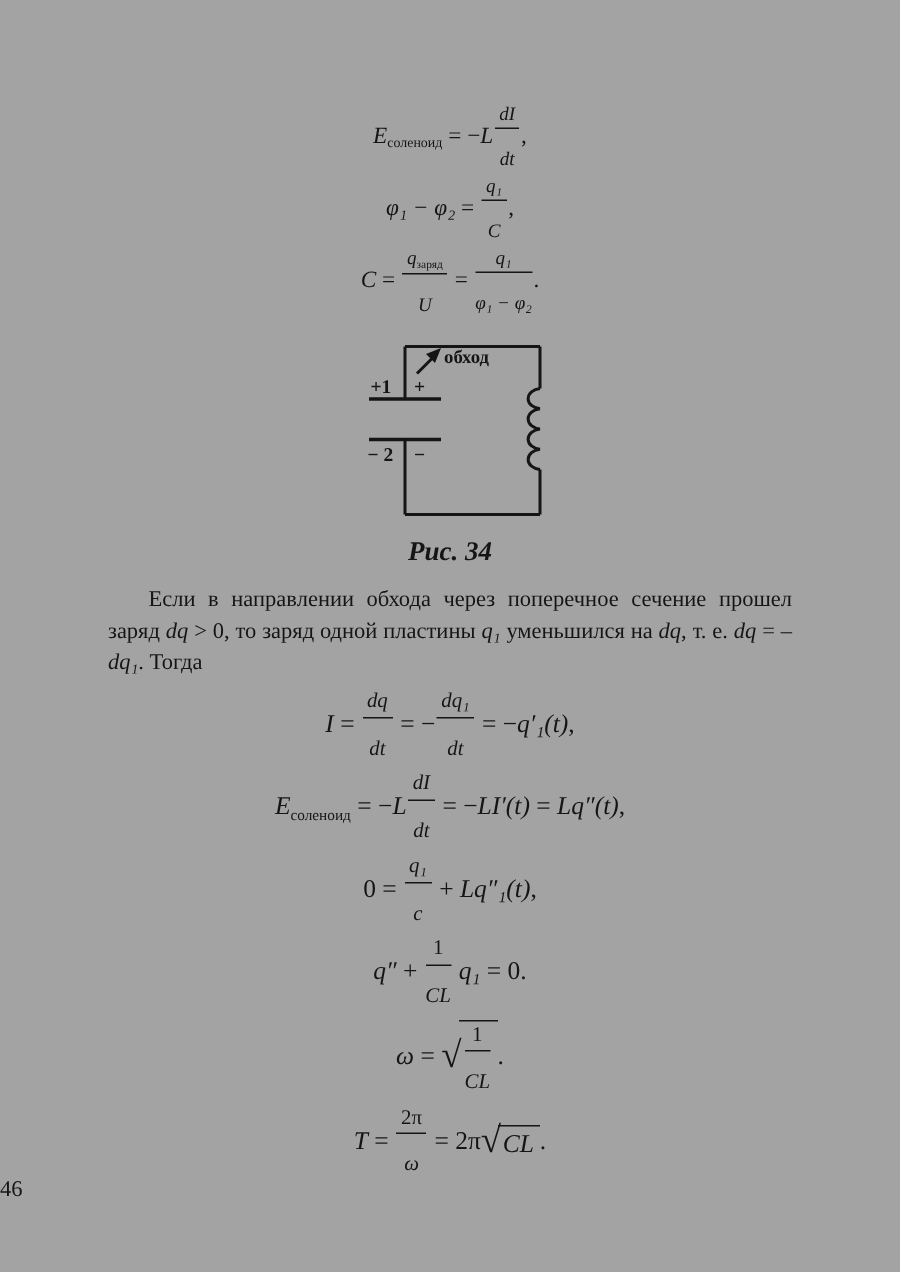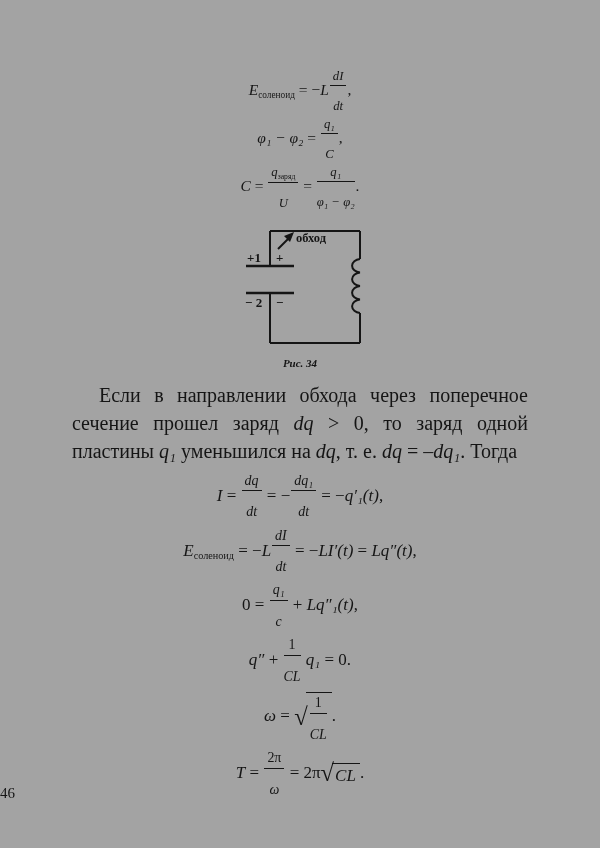--- a/index.html
+++ b/index.html
@@ -22,31 +22,31 @@
     font-size:0.82em; line-height:1.18; margin:0 1px;
   }
   .frac .num { display:block; border-bottom:1px solid #151515; padding:0 3px 1px; }
   .frac .den { display:block; padding-top:1px;margin-top:12px; }
   .sqrt { display:inline-block; white-space:nowrap; }
   .sqrt-sym { display:inline-block; font-style:normal; font-size:1.45em; vertical-align:middle; transform:translateY(-1px); margin-right:-2px; }
   .sqrt-body { display:inline-block; vertical-align:middle; border-top:1.3px solid #151515; padding:2px 4px 0 3px; }
 
   
   .para {
-    font-size:20px; line-height:1.42; text-align:justify;
+    font-size:15px; line-height:1.42; text-align:justify;
     text-indent:27px; margin-top:12px; margin-bottom:4px;
   }
   .para i { font-style:italic; }
 
   
   .figure { text-align:center; margin:10px 0 2px; }
   .circuit { width:170px; height:132px; margin:0 auto; position:relative;text-align:center; }
   svg text { font-family:"Liberation Serif","DejaVu Serif",serif; font-size:13px; font-weight:bold; fill:#151515; }
   svg text.arrow-label { font-size:12.5px; }
-  .fig-caption { font-weight:bold; font-style:italic; font-size:11px; margin-top:4px; text-align:center; }
+  .fig-caption { font-weight:bold; font-style:italic; font-size:18px; margin-top:4px; text-align:center; }
 
   
   .page-number { position:absolute; bottom:46px; left:0; width:100%; text-align:left; font-size:15px; }
 </style>
 </head>
 <body>
 
 <div class="page">
   <div class="content">
 

